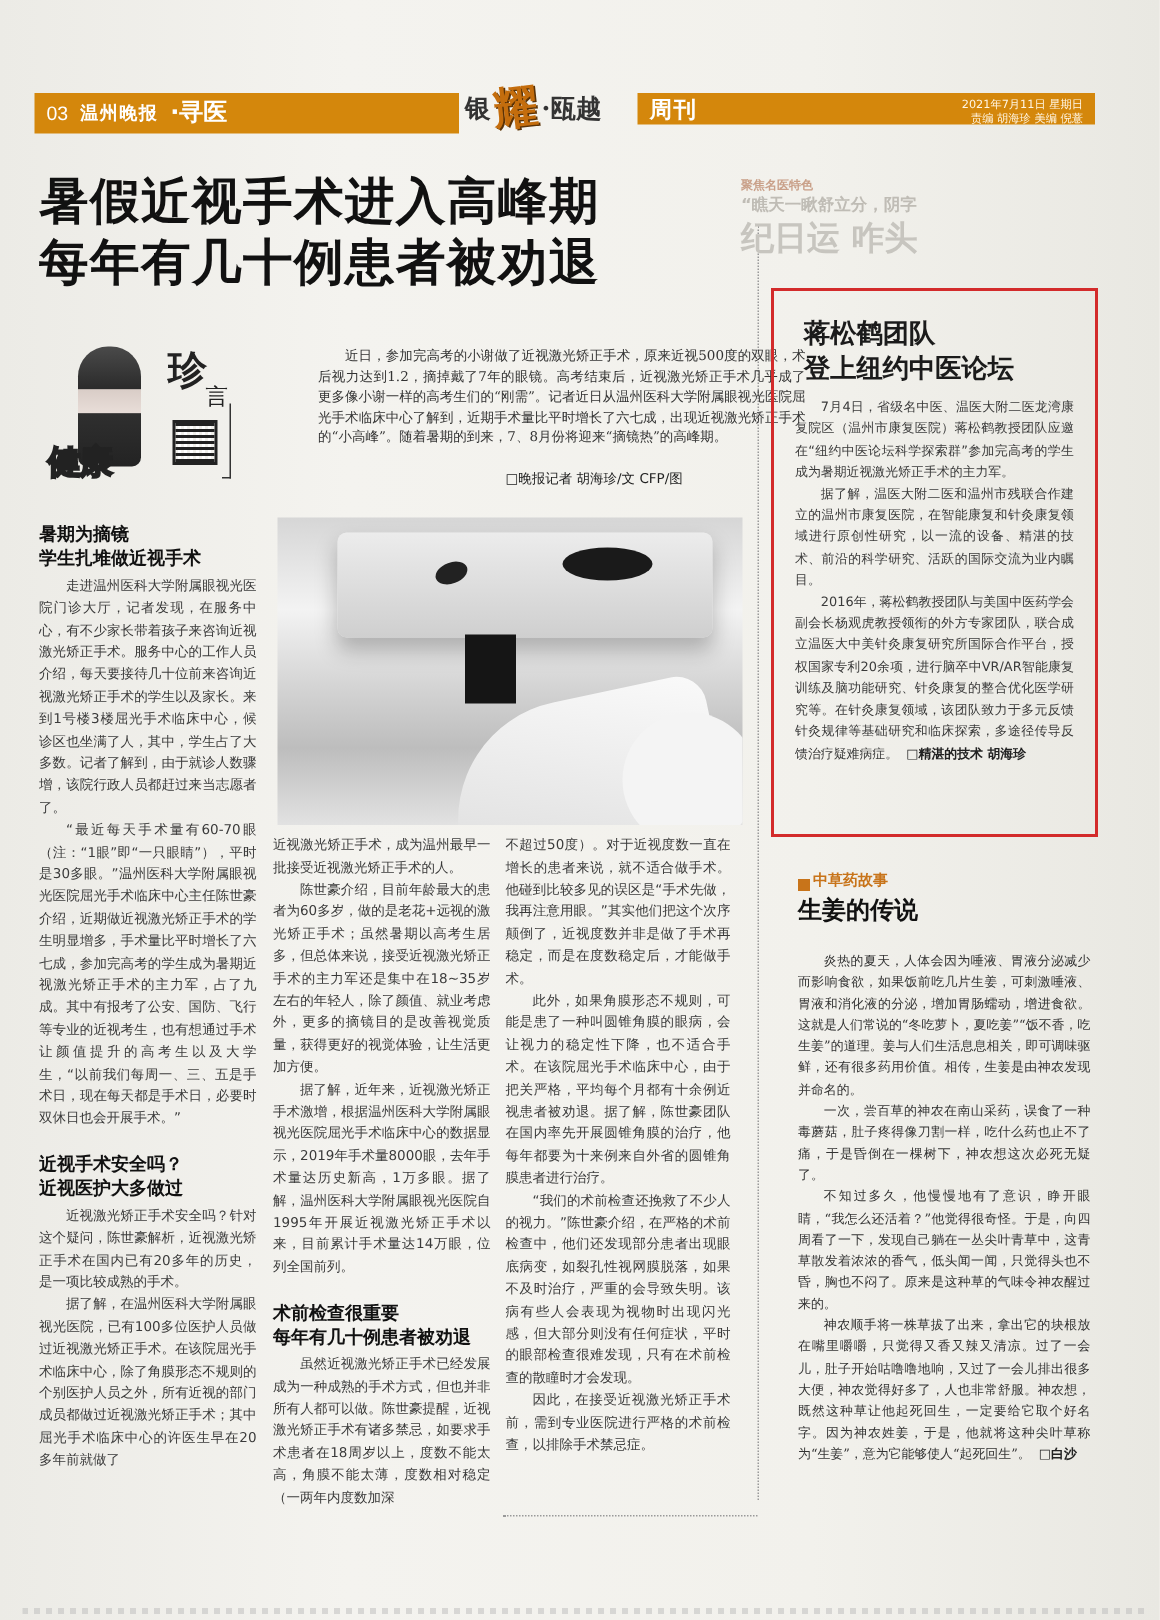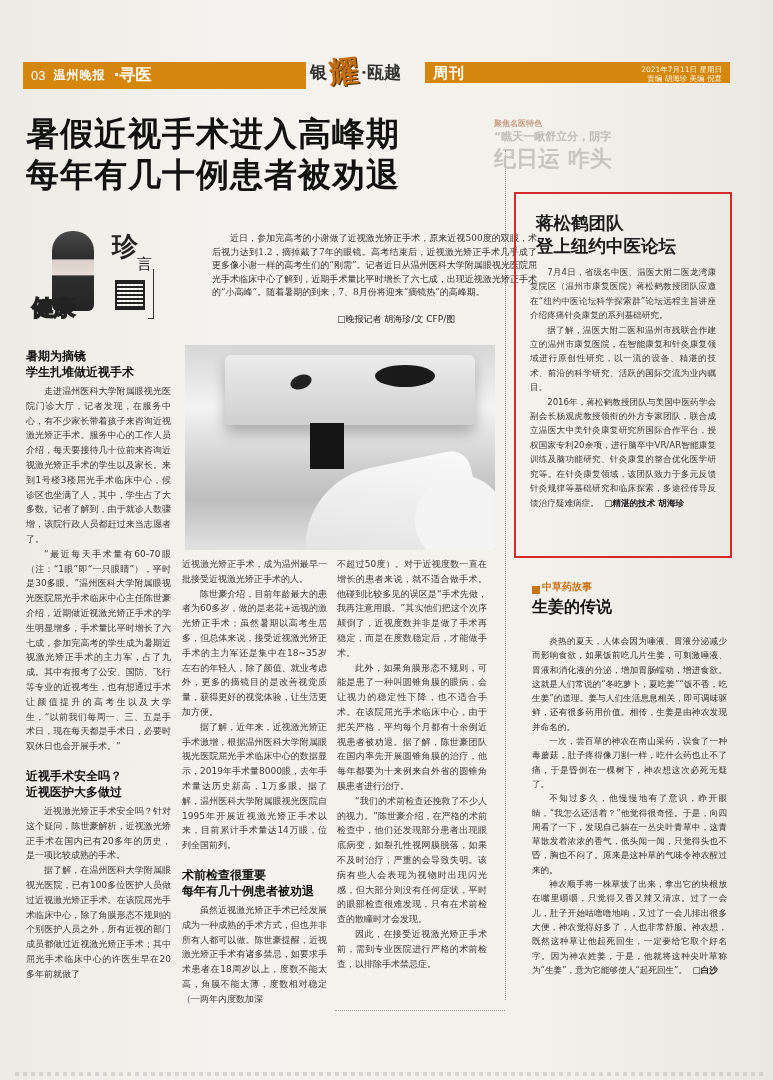--- a/index.html
+++ b/index.html
@@ -202,21 +202,21 @@
     <div class="b">“瞧天一瞅舒立分，阴字</div>
     <div class="c">纪日运 咋头</div>
   </div>
 
   <div class="redbox">
     <div class="title">
       <div>蒋松鹤团队</div>
       <div>登上纽约中医论坛</div>
     </div>
     <div class="body">
-      <p>7月4日，省级名中医、温医大附二医龙湾康复院区（温州市康复医院）蒋松鹤教授团队应邀在“纽约中医论坛科学探索群”论坛远程主旨讲座介绍疼痛针灸康复的系列基础研究。</p>
+      <p>7月4日，省级名中医、温医大附二医龙湾康复院区（温州市康复医院）蒋松鹤教授团队应邀在“纽约中医论坛科学探索群”参加完高考的学生成为暑期近视激光矫正手术的主力军。</p>
       <p>据了解，温医大附二医和温州市残联合作建立的温州市康复医院，在智能康复和针灸康复领域进行原创性研究，以一流的设备、精湛的技术、前沿的科学研究、活跃的国际交流为业内瞩目。</p>
       <p><span>2016年，蒋松鹤教授团队与美国中医药学会副会长杨观虎教授领衔的外方专家团队，联合成立温医大中美针灸康复研究所国际合作平台，授权国家专利20余项，进行脑卒中VR/AR智能康复训练及脑功能研究、针灸康复的整合优化医学研究等。在针灸康复领域，该团队致力于多元反馈针灸规律等基础研究和临床探索，多途径传导反馈治疗疑难病症。</span>&nbsp;&nbsp;<span class="byline">□精湛的技术 胡海珍</span></p>
     </div>
   </div>
 
   <div class="story">
     <div class="kicker">
       <span class="sq"></span>
       <span>中草药故事</span>
     </div>

